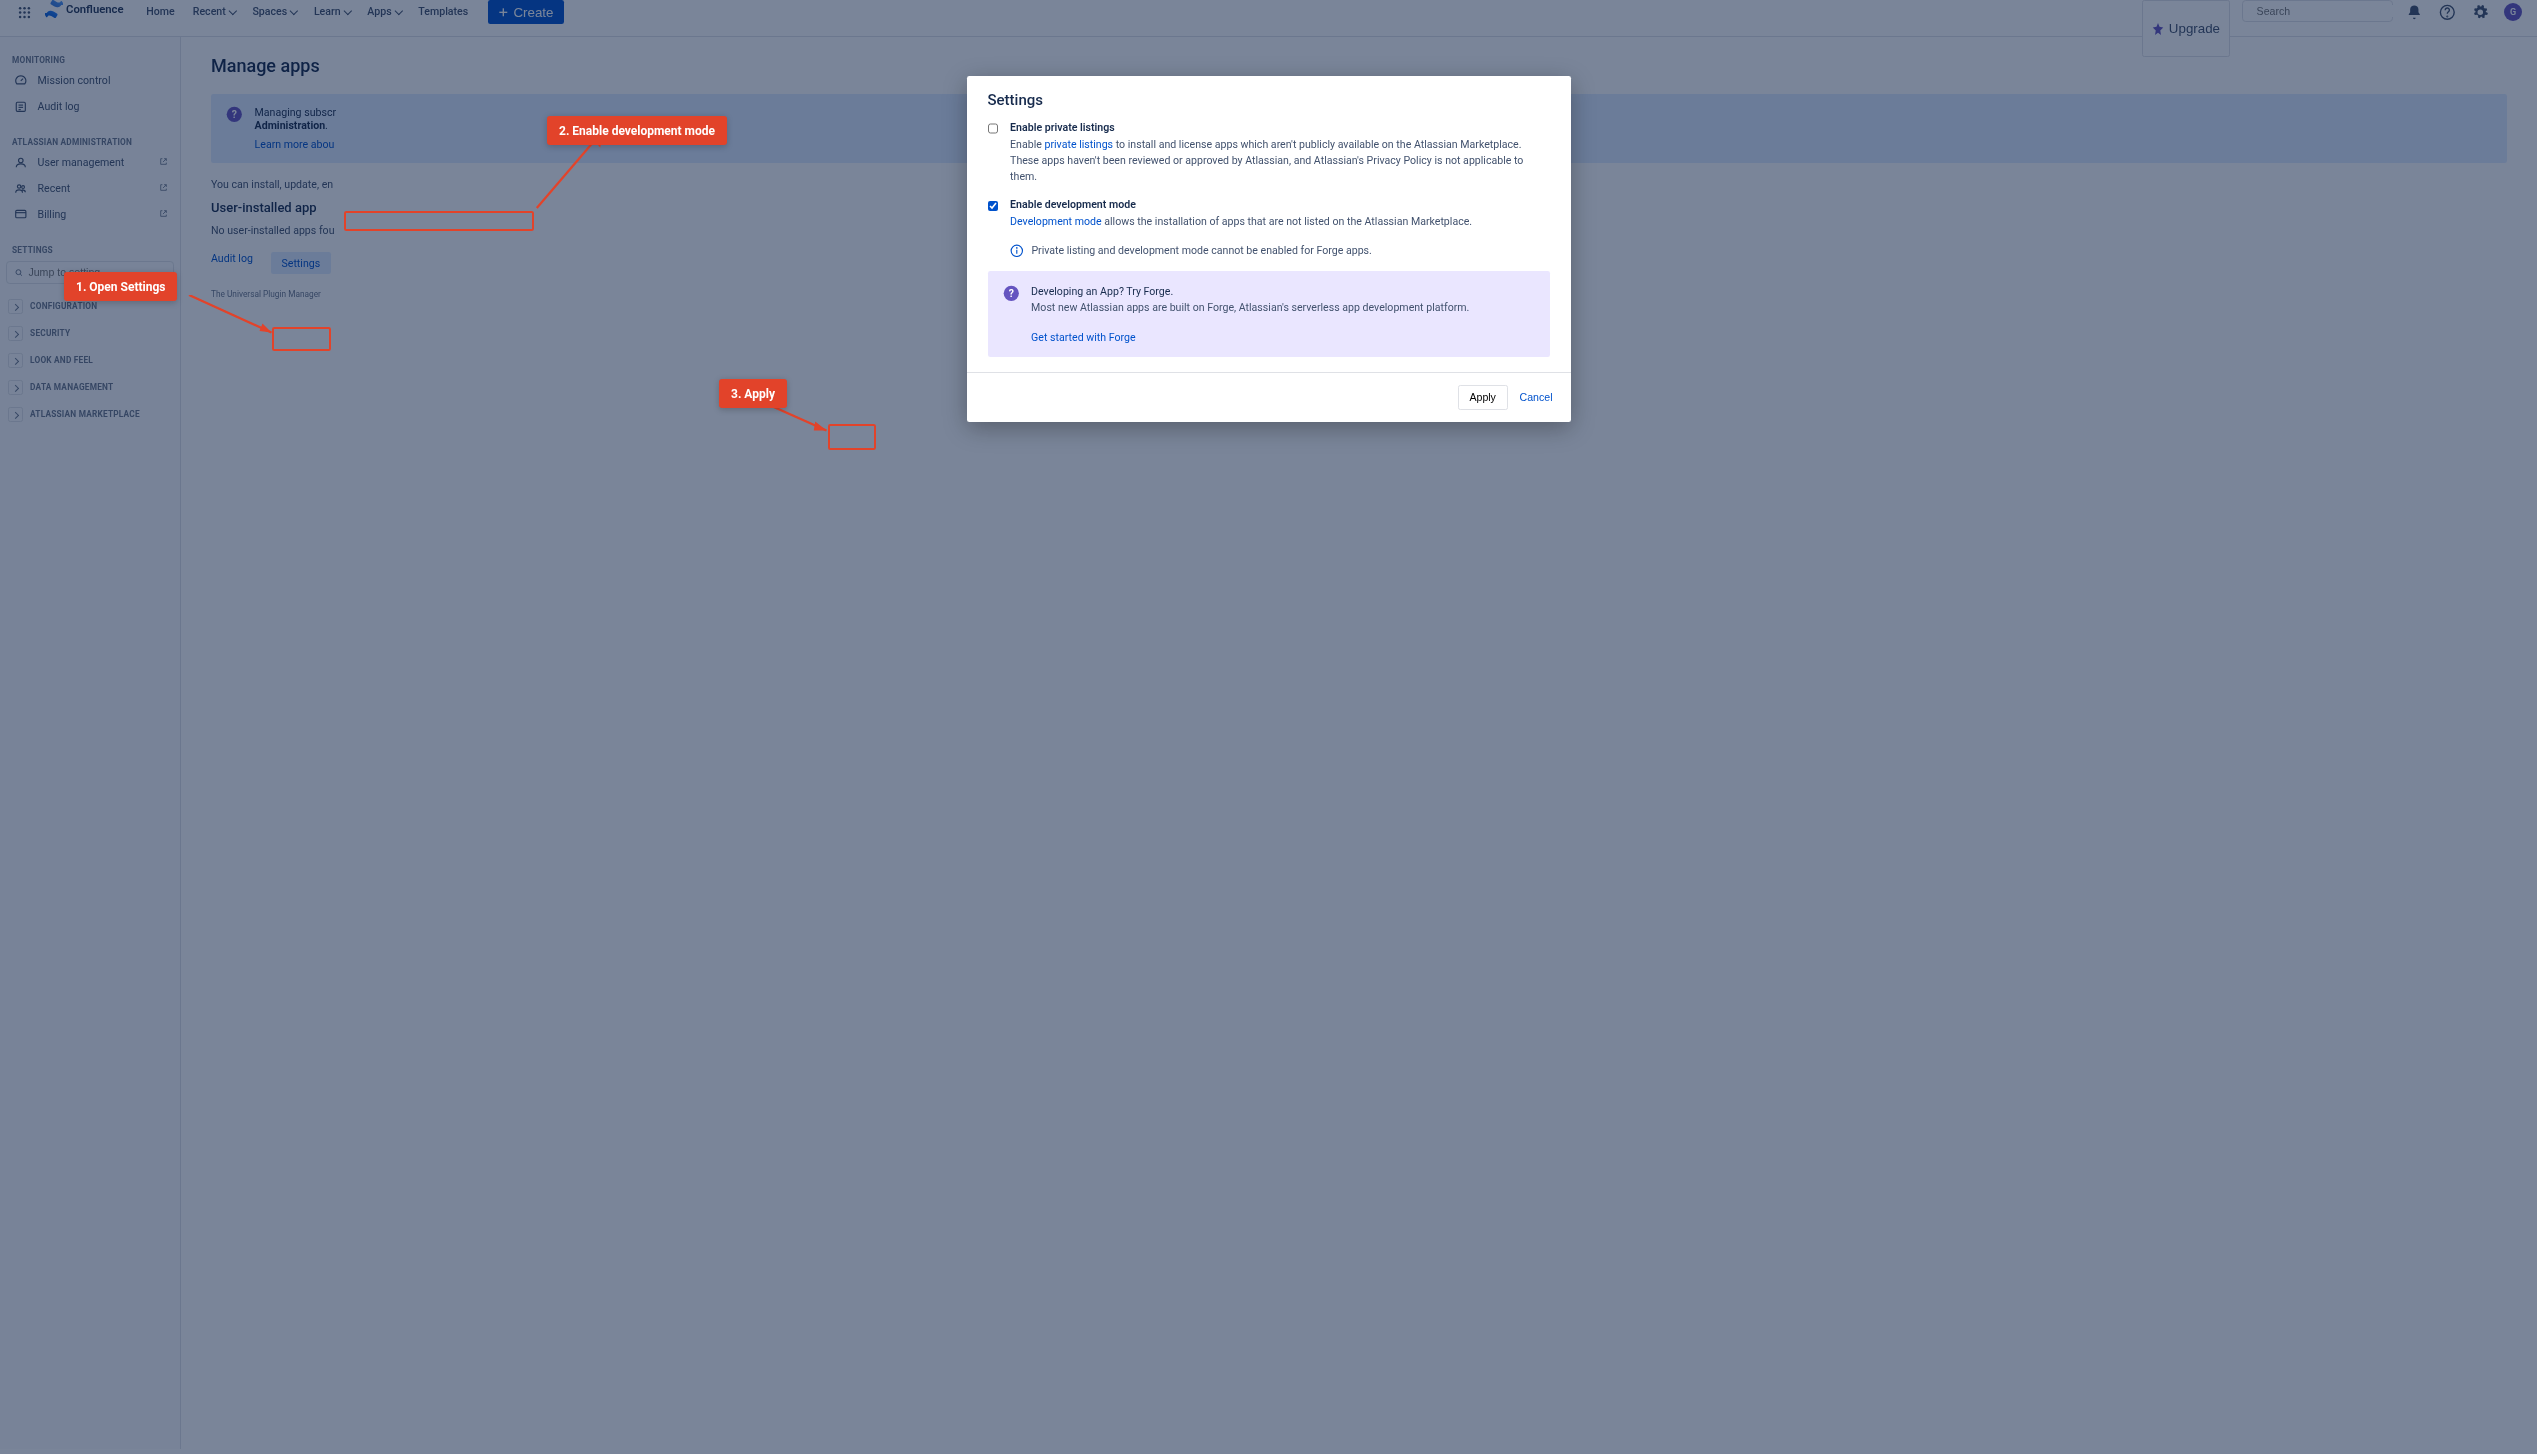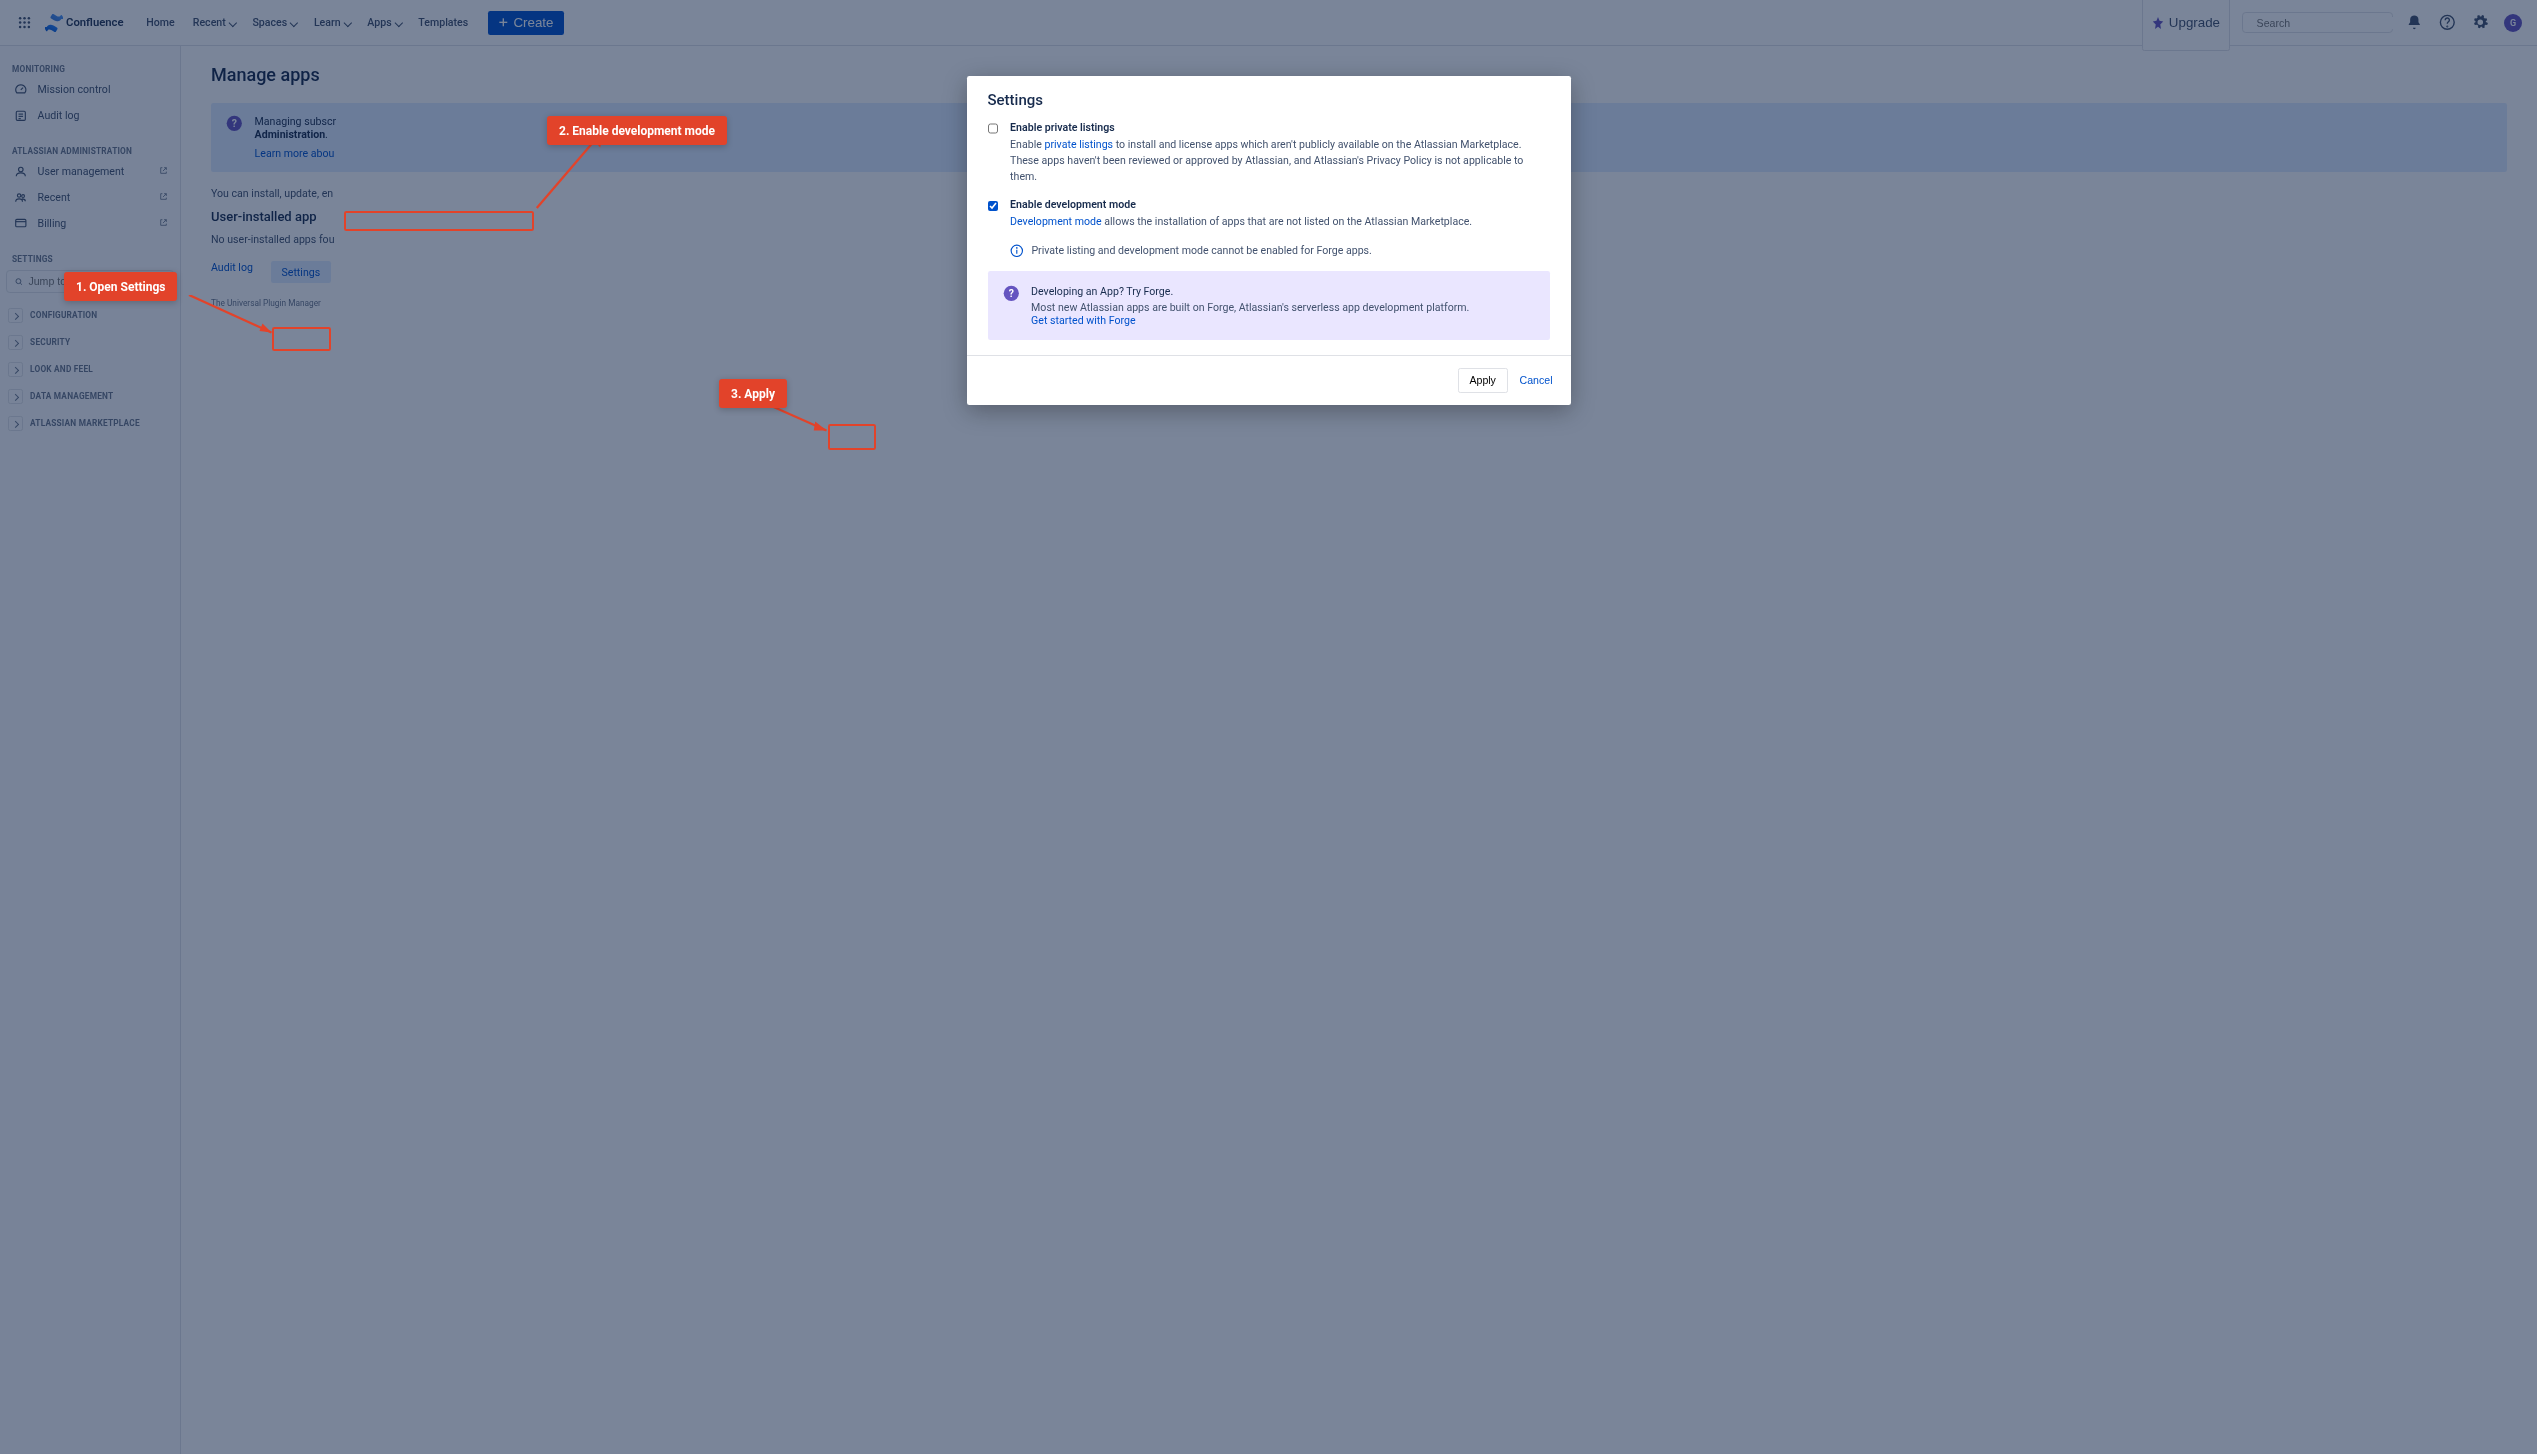--- a/index.html
+++ b/index.html
@@ -1,19 +1,19 @@
 <!DOCTYPE html>
 <html style="font-size:12px"><head>
   <meta charset="utf-8">
   <style>
     * { box-sizing: border-box; margin: 0; padding: 0; }
     body { font-family: -apple-system, BlinkMacSystemFont, "Segoe UI", Roboto, sans-serif; font-size: 10.6px; color: #172B4D; background: #fff; overflow: hidden; }
     
     
-    .top-header { height: 46px; border-bottom: 0.8px solid #DFE1E6; display: flex; align-items: center; padding: 0 12px; gap: 6px; background: #fff; }
+    .top-header { height: 37px; border-bottom: 0.8px solid #DFE1E6; display: flex; align-items: flex-start; padding: 0 12px; gap: 6px; background: #fff; }
     .app-switcher { width: 24px; height: 24px; display: flex; align-items: center; justify-content: center; border-radius: 3px; cursor: pointer; }
     .logo-area { display: flex; align-items: center; gap: 3px; cursor: pointer; padding: 0 3px; }
     .nav-items { display: flex; align-items: center; gap: 3px; margin-left: 6px; }
     .nav-item { padding: 4.5px 7.6px; border-radius: 2.3px; cursor: pointer; display: flex; align-items: center; gap: 3px; color: #42526E; font-weight: 500; }
     .create-btn { background: #0052CC; color: #fff; padding: 4.5px 10.6px; border-radius: 2.3px; display: flex; align-items: center; gap: 4.5px; cursor: pointer; font-weight: 500; margin-left: 6px; border: none; }
     .header-spacer { flex: 1; }
     .upgrade-btn { padding: 20px 9px; border: 0.8px solid #DFE1E6; border-radius: 2.3px; display: flex; align-items: center; gap: 4.5px; cursor: pointer; color: #42526E; font-weight: 500; background: #fff; }
     .search-box { width: 151px; border: 1.5px solid #DFE1E6; border-radius: 3.8px; padding: 3.8px 7.6px; display: flex; align-items: center; gap: 6px; margin-left: 6px; }
     .search-box input { border: none; outline: none; flex: 1; font-size: 10.6px; }
     .header-icon { width: 24px; height: 24px; display: flex; align-items: center; justify-content: center; border-radius: 50%; cursor: pointer; color: #42526E; margin-left: 3px; }
@@ -56,21 +56,21 @@
     .setting-row { display: flex; gap: 12px; margin-bottom: 13.6px; align-items: flex-start; }
     .setting-checkbox { margin-top: 2.3px; cursor: pointer; accent-color: #0052CC; width: 10.6px; height: 10.6px; }
     .setting-content { flex: 1; }
     .setting-title { font-weight: 600; font-size: 10.6px; color: #172B4D; margin-bottom: 3px; }
     .setting-desc { font-size: 10.6px; color: #42526E; line-height: 1.5; }
     .setting-desc a { color: #0052CC; text-decoration: none; cursor: pointer; }
     .info-note { display: flex; gap: 7.6px; align-items: center; color: #42526E; font-size: 10.6px; margin: 9px 0 13.6px 22.7px; }
     .callout { background: #EAE6FF; border-radius: 2.3px; padding: 13.6px 15px; display: flex; gap: 12px; }
     .callout .icon { color: #6554C0; flex-shrink: 0; }
     .callout-title { font-weight: 400; color: #172B4D; margin-bottom: 3px; }
-    .callout-desc { color: #42526E; margin-bottom: 0; }
+    .callout-desc { color: #42526E; margin-bottom: 17px; }
     .callout-link { color: #0052CC; cursor: pointer; }
     .modal-footer { border-top: 0.8px solid #DFE1E6; padding: 12px 18px; display: flex; justify-content: flex-end; gap: 12px; align-items: center; }
     .apply-btn { padding: 5.3px 10.6px; background: #fff; border: 0.8px solid #DFE1E6; border-radius: 2.3px; cursor: pointer; font-size: 10.6px; }
     .cancel-btn { color: #0052CC; cursor: pointer; font-size: 10.6px; background: none; border: none; }
     
     
     .annotation { position: fixed; background: #E2432A; color: #fff; padding: 7.6px 12px; border-radius: 3px; font-weight: 700; font-size: 12px; z-index: 200; box-shadow: 0 1.5px 6px rgba(0,0,0,0.2); }
     .highlight-box { position: fixed; border: 2.3px solid #E2432A; border-radius: 2.3px; z-index: 199; pointer-events: none; }
     .arrow-svg { position: fixed; z-index: 198; pointer-events: none; }
     

